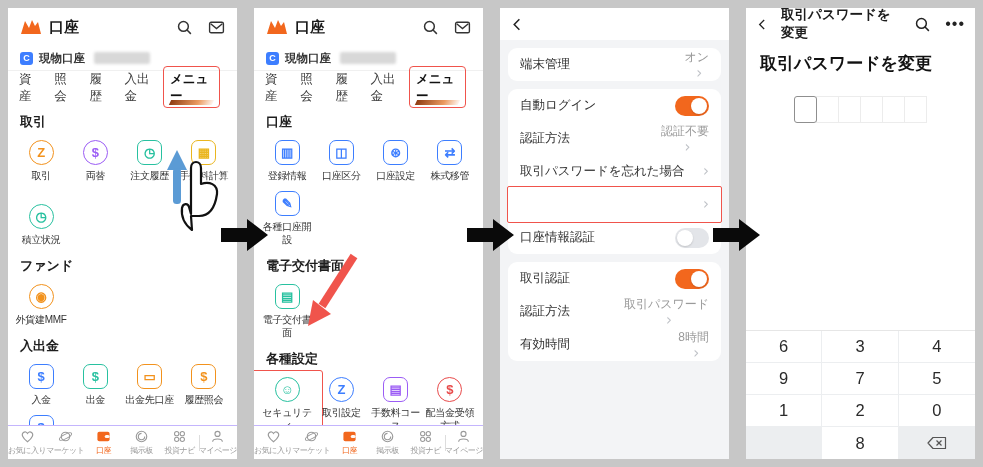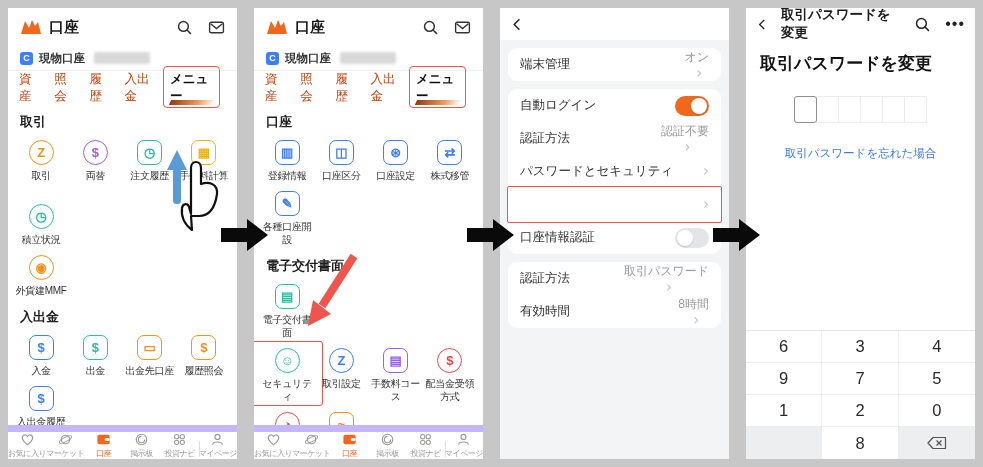--- a/index.html
+++ b/index.html
@@ -14,33 +14,33 @@
   .logo{ width:22px; height:18px; flex:0 0 auto; }
   .app-title{ font-size:15px; font-weight:bold; color:#1a1a1a; margin-left:7px; }
   .hd-sp{ flex:1; }
   .hd-ic{ width:17px; height:17px; color:#333; margin-left:15px; }
   .hd-ic svg{ width:100%; height:100%; }
   .sub-header{ height:25px; display:flex; align-items:center; padding:0 12px; border-bottom:1px solid #f0f0f0; }
   .acct-badge{ width:13px; height:13px; background:#3d7eff; border-radius:3px; color:#fff; font-size:9px; font-weight:bold; display:flex; align-items:center; justify-content:center; }
   .acct-label{ font-size:11.5px; font-weight:bold; color:#333; margin-left:6px; }
   .acct-blur{ width:56px; height:12px; background:#d8d8d8; border-radius:2px; margin-left:9px; filter:blur(1.6px); }
   .tabs{ height:33px; display:flex; align-items:center; padding:0 11px; }
-  .tab{ font-size:12.5px; color:#c2410c; margin-right:15px; position:relative; }
+  .tab{ font-size:12.5px; color:#404040; margin-right:15px; position:relative; }
   .tab.active{ color:#111; font-weight:bold; }
   .tab.active .tab-text{ position:relative; z-index:1;font-family:Liberation Serif, serif; }
   .tab.active .brush{ position:absolute; left:0; right:-2px; bottom:0; height:5px; background:linear-gradient(90deg,#8f3c12,#eb9a60 65%,rgba(235,154,96,.1)); transform:skewX(-25deg); z-index:0; }
   .tab.active::after{ content:""; position:absolute; left:-7px; right:-9px; top:-5px; bottom:-3px; border:1.6px solid #f0544c; border-radius:4px; }
   .sec-title{ font-size:13px; font-weight:bold; color:#1e1e1e; margin:9px 12px 2px; }
   .grid{ display:grid; grid-template-columns:repeat(4,1fr); padding:5px 6px 2px; row-gap:7px; }
   .gitem{ display:flex; flex-direction:column; align-items:center; position:relative; padding-top:2px; }
   .gicon{ width:25px; height:25px; border:1.5px solid currentColor; display:flex; align-items:center; justify-content:center; font-size:13px; font-weight:bold; }
   .gicon.c{ border-radius:50%; } .gicon.s{ border-radius:7px; }
   .glabel{ font-size:10px; color:#333; text-align:center; line-height:1.3; margin-top:4px; max-width:62px; letter-spacing:-0.3px; white-space:pre-line; }
   .gitem.hl::after{ content:""; position:absolute; left:-9px; right:-9px; top:-5px; bottom:-3px; border:1.6px solid #f0544c; border-radius:3px; }
-  .bottom-nav{ position:absolute; left:0; right:0; bottom:0; height:34px; background:#fff; border-top:7px solid #c4b5fd; display:flex; align-items:center; }
+  .bottom-nav{ position:absolute; left:0; right:0; bottom:0; height:34px; background:#fff; border-top:1px solid #c4b5fd; display:flex; align-items:center; }
   .bn-item{ flex:1; display:flex; flex-direction:column; align-items:center; justify-content:center; color:#9a9a9a; position:relative; height:100%; }
   .bn-item.active{ color:#f2671d; }
   .bn-icon{ width:15px; height:15px; } .bn-icon svg{ width:100%; height:100%; }
   .bn-label{ font-size:8px; letter-spacing:-0.5px; white-space:nowrap; margin-top:1px; }
   .bn-item.sep::before{ content:""; position:absolute; left:0; top:9px; width:1px; height:16px; background:#ddd; }
   .overlay{ position:absolute; pointer-events:none; }
 
   
   .navbar{ height:32px; background:#fff; display:flex; align-items:center; padding:0 10px; }
   .back-ic{ width:15px; height:15px; color:#222; } .back-ic svg{ width:100%; height:100%; }
@@ -124,20 +124,21 @@
           </div>
           <div class="gitem">
             <span class="gicon s" style="color: rgb(234, 182, 31);">▦</span>
             <div class="glabel">手数料計算機</div>
           </div>
           <div class="gitem">
             <span class="gicon c" style="color: rgb(40, 193, 160);">◷</span>
             <div class="glabel">積立状況</div>
           </div>
         </div>
+        <div class="sec-title">ファンド</div>
         <div class="grid">
           <div class="gitem">
             <span class="gicon c" style="color: rgb(242, 146, 29);">◉</span>
             <div class="glabel">外貨建MMF</div>
           </div>
         </div>
         <div class="sec-title">入出金</div>
         <div class="grid">
           <div class="gitem">
             <span class="gicon s" style="color: rgb(61, 126, 255);">$</span>
@@ -265,20 +266,21 @@
             <div class="glabel">各種口座開設</div>
           </div>
         </div>
         <div class="sec-title">電子交付書面</div>
         <div class="grid">
           <div class="gitem">
             <span class="gicon s" style="color: rgb(40, 193, 160);">▤</span>
             <div class="glabel">電子交付書面</div>
           </div>
         </div>
+        <div class="sec-title">各種設定</div>
         <div class="grid">
           <div class="gitem hl">
             <span class="gicon c" style="color: rgb(40, 193, 160);">☺</span>
             <div class="glabel">セキュリティ</div>
           </div>
           <div class="gitem">
             <span class="gicon c" style="color: rgb(61, 126, 255);">Z</span>
             <div class="glabel">取引設定</div>
           </div>
           <div class="gitem">
@@ -375,40 +377,48 @@
             </span>
           </div>
           <div class="row">
             <span class="row-label">認証方法</span>
             <span class="row-right">
               <span class="row-value">認証不要</span>
               <span class="chev">›</span>
             </span>
           </div>
           <div class="row">
-            <span class="row-label">パスワードとセキュリティ</span>
+            <span class="row-label">取引パスワードを忘れた場合</span>
             <span class="row-right">
               <span class="chev">›</span>
             </span>
           </div>
           <div class="row hl">
             <span class="row-right">
               <span class="chev">›</span>
             </span>
           </div>
           <div class="row">
             <span class="row-label">口座情報認証</span>
             <span class="row-right">
               <span class="tg off">
                 <span class="knob"></span>
               </span>
             </span>
           </div>
         </div>
         <div class="card">
+          <div class="row">
+            <span class="row-label">取引認証</span>
+            <span class="row-right">
+              <span class="tg on">
+                <span class="knob"></span>
+              </span>
+            </span>
+          </div>
           <div class="row">
             <span class="row-label">認証方法</span>
             <span class="row-right">
               <span class="row-value">取引パスワード</span>
               <span class="chev">›</span>
             </span>
           </div>
           <div class="row">
             <span class="row-label">有効時間</span>
             <span class="row-right">
@@ -436,21 +446,20 @@
     </div>
     <div class="s4-heading">取引パスワードを変更</div>
     <div class="pin-row">
         <span class="pin-cell active"></span>
         <span class="pin-cell"></span>
         <span class="pin-cell"></span>
         <span class="pin-cell"></span>
         <span class="pin-cell"></span>
         <span class="pin-cell"></span>
       </div>
-    <a class="forgot">取引パスワードを忘れた場合</a>
     <div class="keypad">
         <div class="key">6</div>
         <div class="key">3</div>
         <div class="key">4</div>
         <div class="key">9</div>
         <div class="key">7</div>
         <div class="key">5</div>
         <div class="key">1</div>
         <div class="key">2</div>
         <div class="key">0</div>

